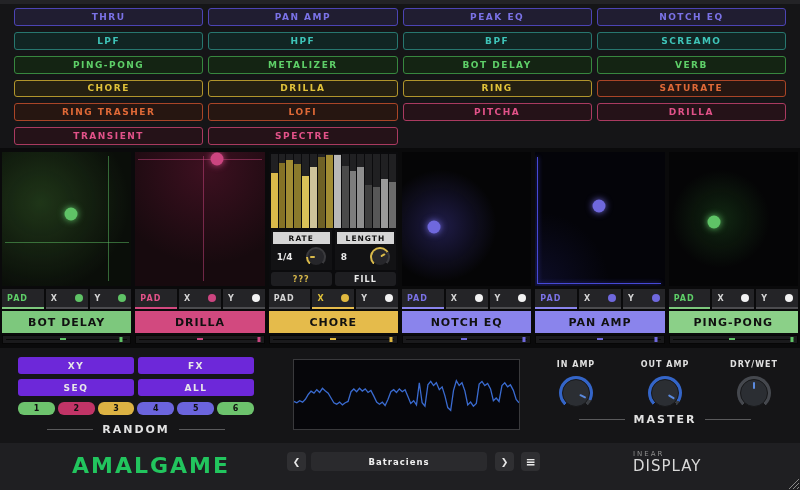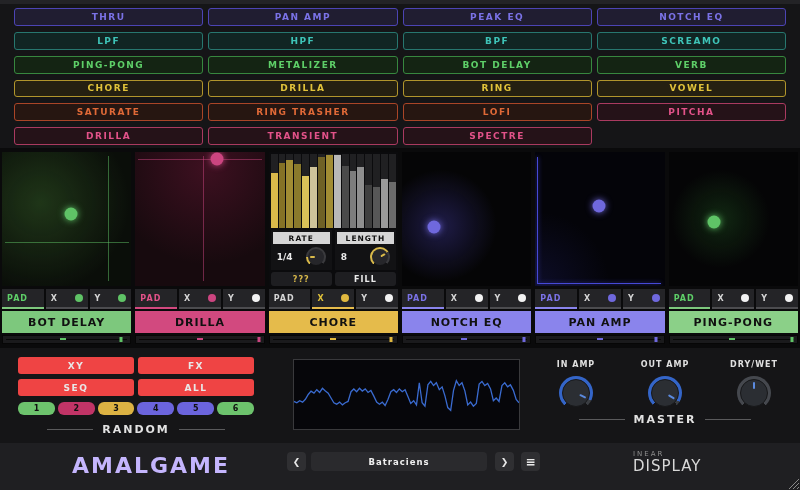--- a/index.html
+++ b/index.html
@@ -50,21 +50,21 @@
   .seq-val{font-size:9px;font-weight:bold;color:#ececec;}
   .mini-knob{width:20px;height:20px;border-radius:50%;position:relative;flex:0 0 auto;}
   .mini-knob .inner{position:absolute;inset:2px;border-radius:50%;background:#26262a;}
   .seq-btns{height:14px;margin-top:2px;display:flex;gap:3px;padding:0 2px;}
   .seq-btn{flex:1;background:#1e1e21;border-radius:3px;display:flex;align-items:center;justify-content:center;
            font-size:8px;font-weight:bold;letter-spacing:1px;}
 
   
   #random-panel{position:absolute;left:18px;top:357px;width:236px;}
   .mode-grid{display:grid;grid-template-columns:1fr 1fr;gap:5px 4px;}
-  .mode-btn{height:17px;background:#ef4444;border-radius:3px;display:flex;align-items:center;justify-content:center;
+  .mode-btn{height:17px;background:#6d28d9;border-radius:3px;display:flex;align-items:center;justify-content:center;
             color:#e8e8e8;font-size:9px;font-weight:bold;letter-spacing:1.5px;}
   .pill-row{display:flex;gap:3px;margin-top:6px;}
   .pill{flex:1;height:13px;border-radius:6px;display:flex;align-items:center;justify-content:center;
         color:#111;font-size:8px;font-weight:bold;}
   .section-title{display:flex;align-items:center;justify-content:center;gap:9px;margin-top:8px;
                  color:#e2e2e2;font-size:11px;font-weight:bold;letter-spacing:2px;}
   .title-line{width:46px;height:1px;background:#5a5a5c;}
 
   #wave-box{position:absolute;left:293px;top:359px;width:225px;height:69px;background:#06060a;border:1px solid #39393c;}
   #wave-box svg{display:block;width:100%;height:100%;}
@@ -74,21 +74,21 @@
   .knob-group{width:72px;display:flex;flex-direction:column;align-items:center;}
   .knob-label{color:#e0e0e0;font-size:8px;font-weight:bold;letter-spacing:1px;white-space:nowrap;}
   .knob{width:34px;height:34px;border-radius:50%;position:relative;margin-top:7px;}
   .knob .inner{position:absolute;inset:3px;border-radius:50%;background:#2b2e33;border:1px solid #17181a;box-sizing:border-box;}
   .ptr-wrap{position:absolute;inset:0;}
   .ptr{position:absolute;top:6px;left:50%;width:2px;height:7px;margin-left:-1px;border-radius:1px;}
   #master-title{margin-top:3px;}
 
   
   #footer{position:absolute;left:0;top:443px;width:800px;height:47px;background:#1f1f22;}
-  #logo{position:absolute;left:72px;top:10px;color:#c4b5fd;font-size:22px;font-weight:bold;letter-spacing:2px;}
+  #logo{position:absolute;left:72px;top:10px;color:#22c55e;font-size:22px;font-weight:bold;letter-spacing:2px;}
   .nav-btn{position:absolute;top:9px;width:19px;height:19px;background:#2f2f32;border-radius:4px;color:#e8e8e8;
            display:flex;align-items:center;justify-content:center;font-size:9px;font-weight:bold;}
   #preset-field{position:absolute;left:311px;top:9px;width:176px;height:19px;background:#2a2a2d;border-radius:4px;
                 color:#f0f0f0;font-size:8.5px;font-weight:bold;letter-spacing:1px;
                 display:flex;align-items:center;justify-content:center;}
   #brand{position:absolute;left:633px;top:8px;line-height:1;}
   #brand-top{color:#8f8f8f;font-size:7px;letter-spacing:2px;}
   #brand-bottom{color:#d8d8d8;font-size:15px;letter-spacing:1px;margin-top:1px;}
   #resize-grip{position:absolute;right:1px;bottom:1px;}
 </style>
@@ -107,21 +107,20 @@
       <div class="fx-btn" style="border-color: rgb(39, 119, 111); color: rgb(62, 195, 183); background: rgb(17, 37, 35);">HPF</div>
       <div class="fx-btn" style="border-color: rgb(39, 119, 111); color: rgb(62, 195, 183); background: rgb(17, 37, 35);">BPF</div>
       <div class="fx-btn" style="border-color: rgb(39, 119, 111); color: rgb(62, 195, 183); background: rgb(17, 37, 35);">SCREAMO</div>
       <div class="fx-btn" style="border-color: rgb(55, 135, 63); color: rgb(94, 207, 104); background: rgb(20, 36, 19);">PING-PONG</div>
       <div class="fx-btn" style="border-color: rgb(55, 135, 63); color: rgb(94, 207, 104); background: rgb(20, 36, 19);">METALIZER</div>
       <div class="fx-btn" style="border-color: rgb(55, 135, 63); color: rgb(94, 207, 104); background: rgb(20, 36, 19);">BOT DELAY</div>
       <div class="fx-btn" style="border-color: rgb(55, 135, 63); color: rgb(94, 207, 104); background: rgb(20, 36, 19);">VERB</div>
       <div class="fx-btn" style="border-color: rgb(177, 149, 44); color: rgb(224, 194, 58); background: rgb(37, 32, 17);">CHORE</div>
       <div class="fx-btn" style="border-color: rgb(177, 149, 44); color: rgb(224, 194, 58); background: rgb(37, 32, 17);">DRILLA</div>
       <div class="fx-btn" style="border-color: rgb(177, 149, 44); color: rgb(224, 194, 58); background: rgb(37, 32, 17);">RING</div>
-      <div class="fx-btn" style="border-color: rgb(177, 149, 44); color: rgb(224, 194, 58); background: rgb(37, 32, 17);">VOWEL</div>
       <div class="fx-btn" style="border-color: rgb(170, 69, 39); color: rgb(223, 105, 55); background: rgb(38, 22, 17);">SATURATE</div>
       <div class="fx-btn" style="border-color: rgb(170, 69, 39); color: rgb(223, 105, 55); background: rgb(38, 22, 17);">RING TRASHER</div>
       <div class="fx-btn" style="border-color: rgb(170, 69, 39); color: rgb(223, 105, 55); background: rgb(38, 22, 17);">LOFI</div>
       <div class="fx-btn" style="border-color: rgb(170, 58, 96); color: rgb(226, 82, 137); background: rgb(37, 18, 24);">PITCHA</div>
       <div class="fx-btn" style="border-color: rgb(170, 58, 96); color: rgb(226, 82, 137); background: rgb(37, 18, 24);">DRILLA</div>
       <div class="fx-btn" style="border-color: rgb(170, 58, 96); color: rgb(226, 82, 137); background: rgb(37, 18, 24);">TRANSIENT</div>
       <div class="fx-btn" style="border-color: rgb(170, 58, 96); color: rgb(226, 82, 137); background: rgb(37, 18, 24);">SPECTRE</div>
     </div>
 
   <div id="pads-section">

